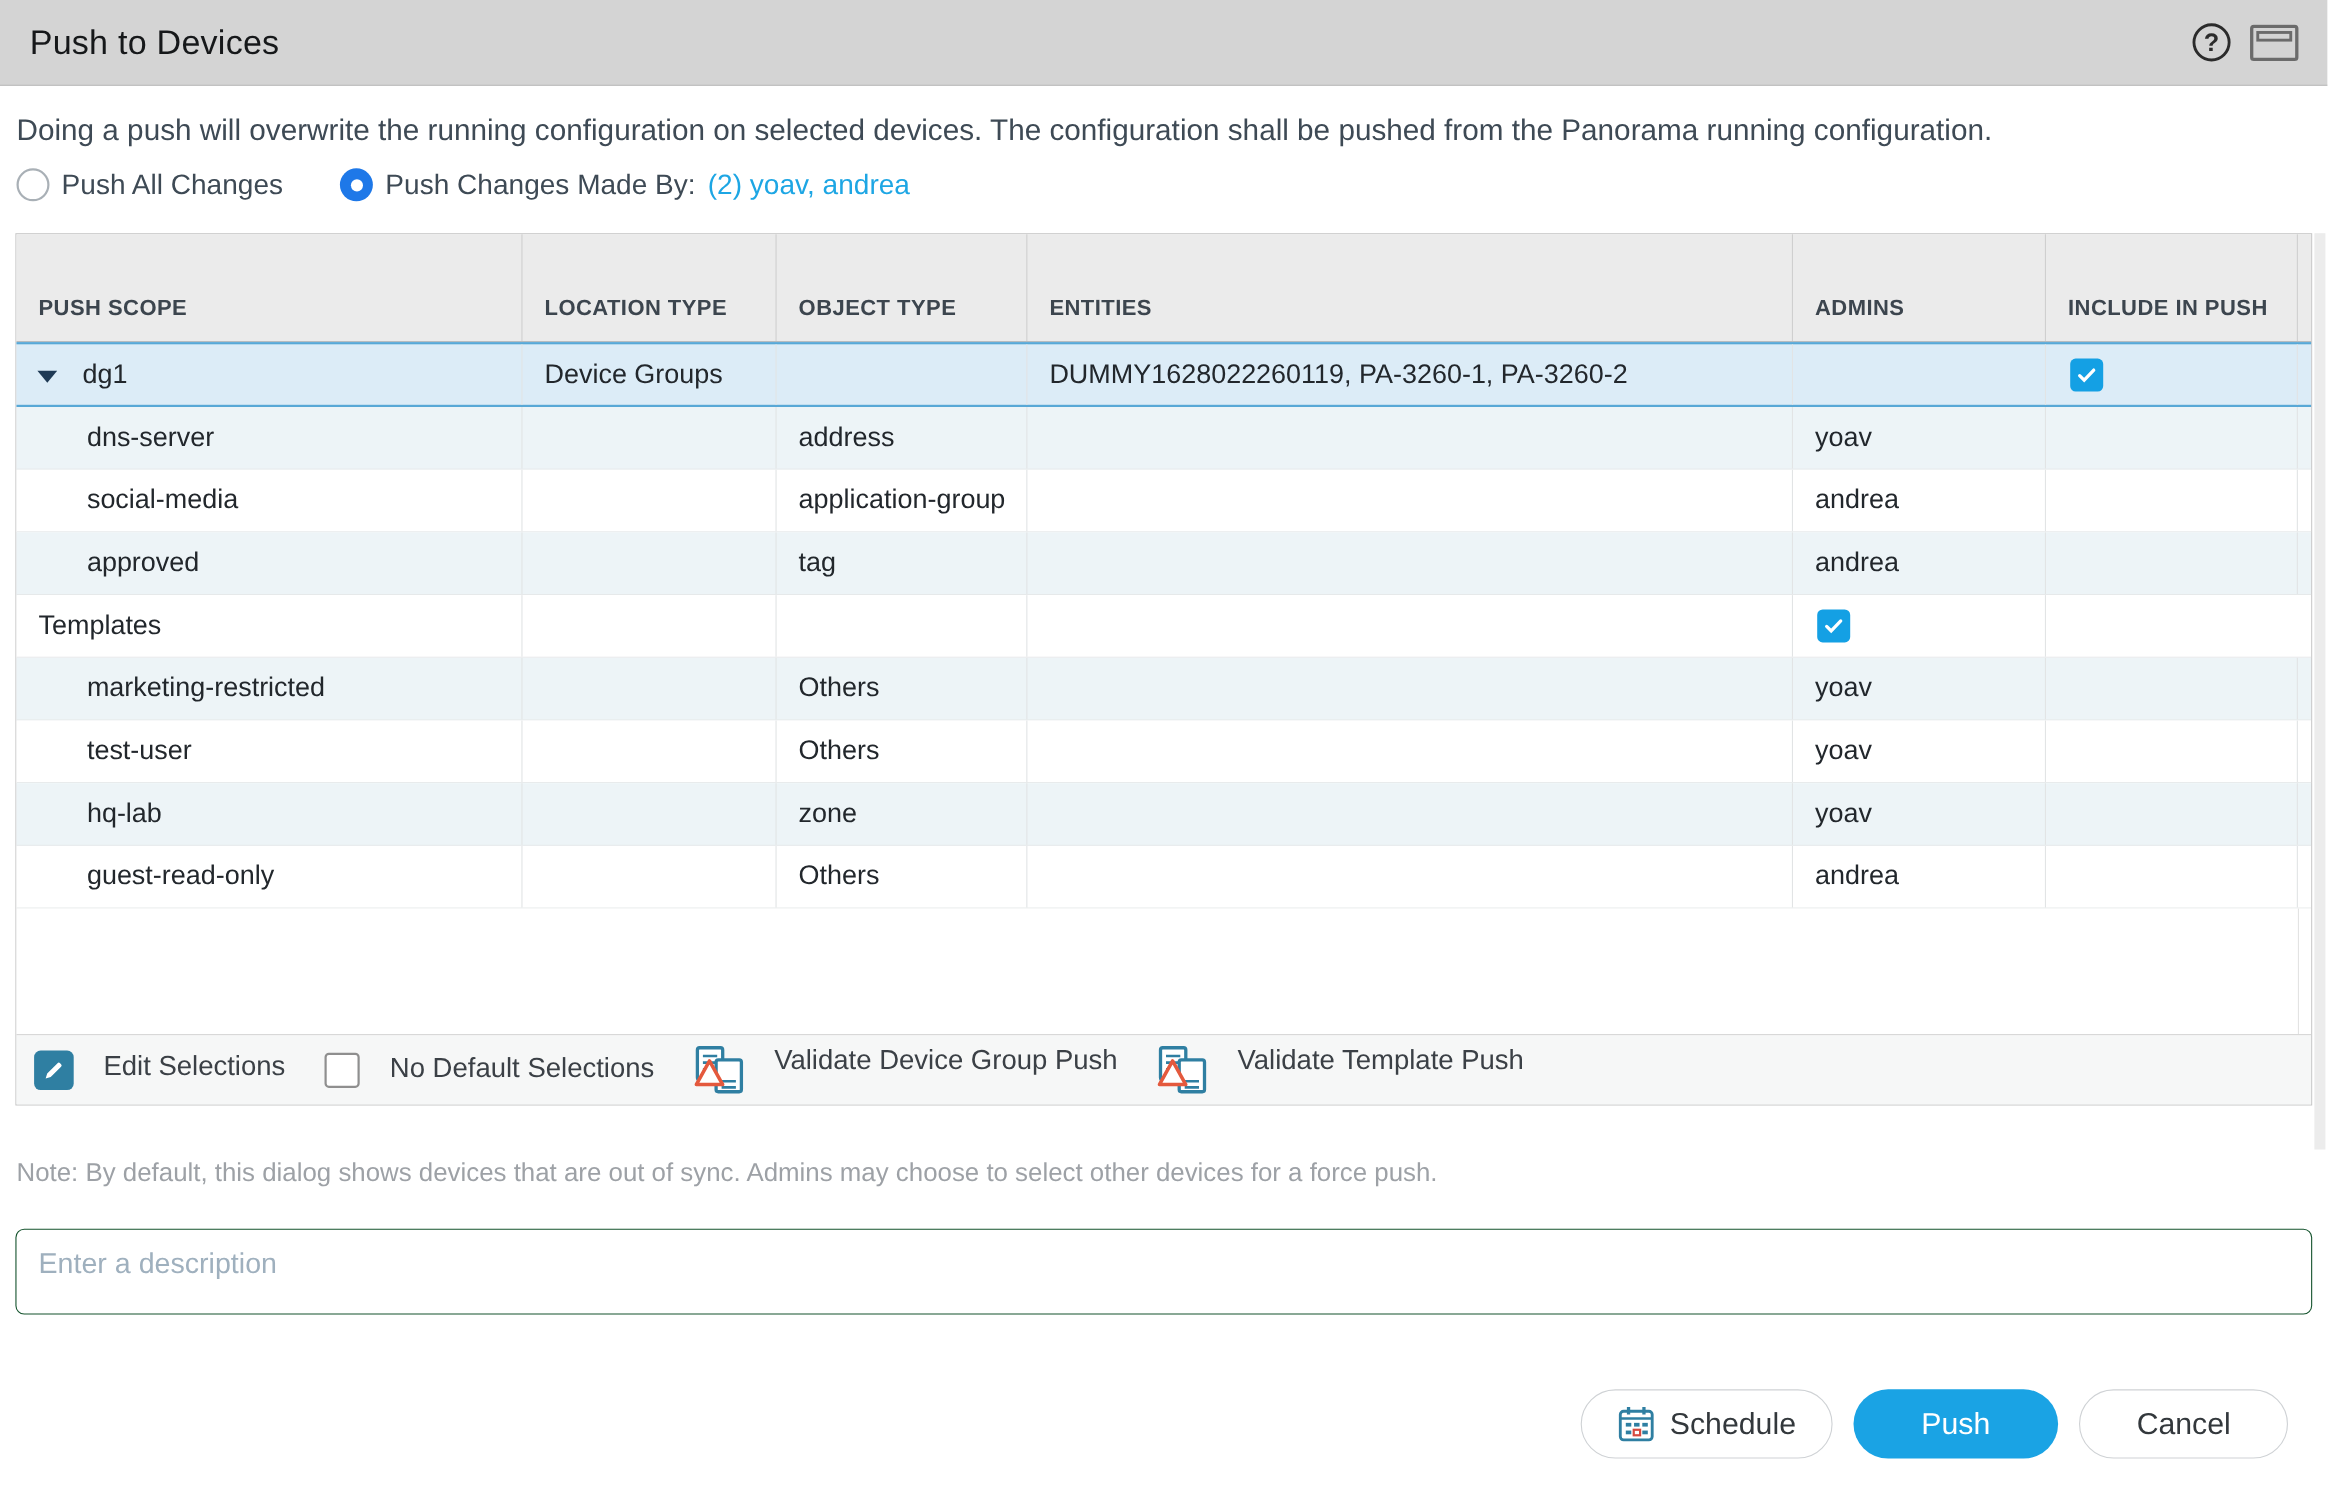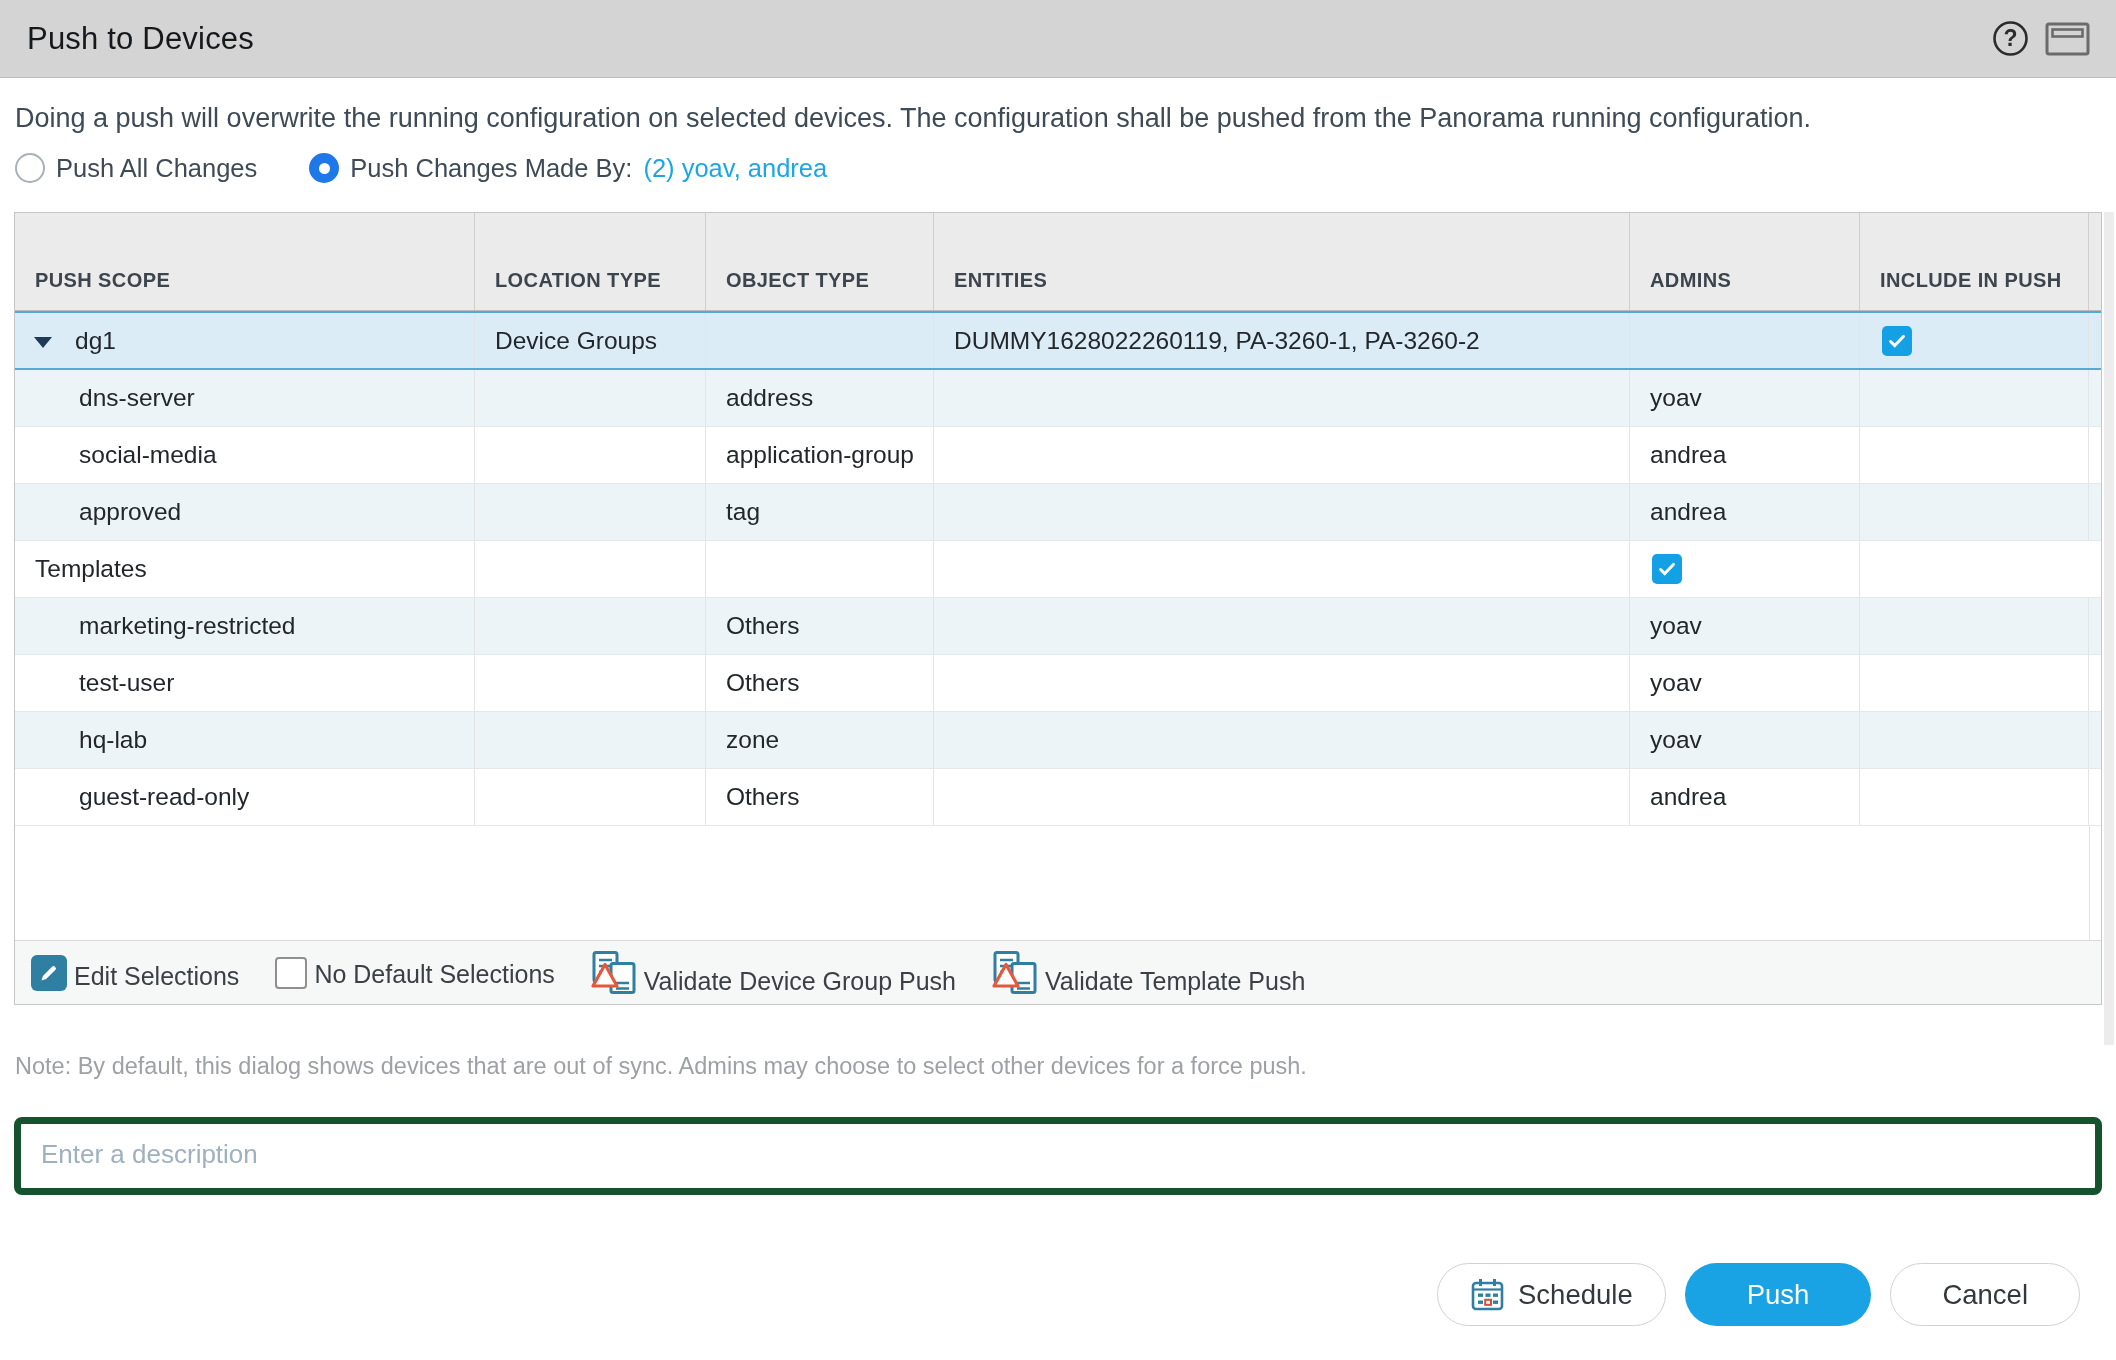--- a/index.html
+++ b/index.html
@@ -86,37 +86,37 @@
   .filler { flex:1 1 auto; position:relative; background:#fff; }
   .filler::after {
     content:""; position:absolute; top:0; bottom:0; right:11px;
     border-right:1px solid #e3e3e3;
   }
   
   .tfoot {
     flex:0 0 auto; height:64px; background:#f6f7f7; border-top:1px solid #d8d8d8;
     display:flex; align-items:center; padding-left:16px; gap:36px;
   }
-  .titem { display:flex; align-items:flex-end; gap:7px; font-size:25px; color:#3b4046; cursor:pointer; white-space:nowrap; }
+  .titem { display:flex; align-items:flex-start; gap:27px; font-size:25px; color:#3b4046; cursor:pointer; white-space:nowrap; }
   .edit-ic {
     width:36px; height:36px; border-radius:6px; background:#2f7fa2;
     display:flex; align-items:center; justify-content:center; flex:0 0 auto;
   }
   .cb-empty {
     width:32px; height:32px; border:2px solid #8f8f8f; border-radius:4px; background:#fff; flex:0 0 auto;
   }
   .val-ic { display:inline-flex; flex:0 0 auto; }
 
   
   .note {
     position:absolute; top:1053px; left:15px; font-size:23.5px; color:#9da1a6;
   }
   .desc {
     position:absolute; top:1117px; left:14px; width:2088px; height:78px;
-    border:7px solid #14532d; border-radius:8px; resize:none;
+    border:1px solid #14532d; border-radius:8px; resize:none;
     font-family:"Liberation Sans", sans-serif; font-size:26px; color:#3e4a55;
     padding:15px 20px; outline:none;
   }
   .desc::placeholder { color:#9fb0be; }
   .actions {
     position:absolute; top:1263px; right:36px; height:63px;
     display:flex; align-items:stretch; gap:19px;
   }
   .btn {
     height:63px; border-radius:32px; font-family:"Liberation Sans", sans-serif;

